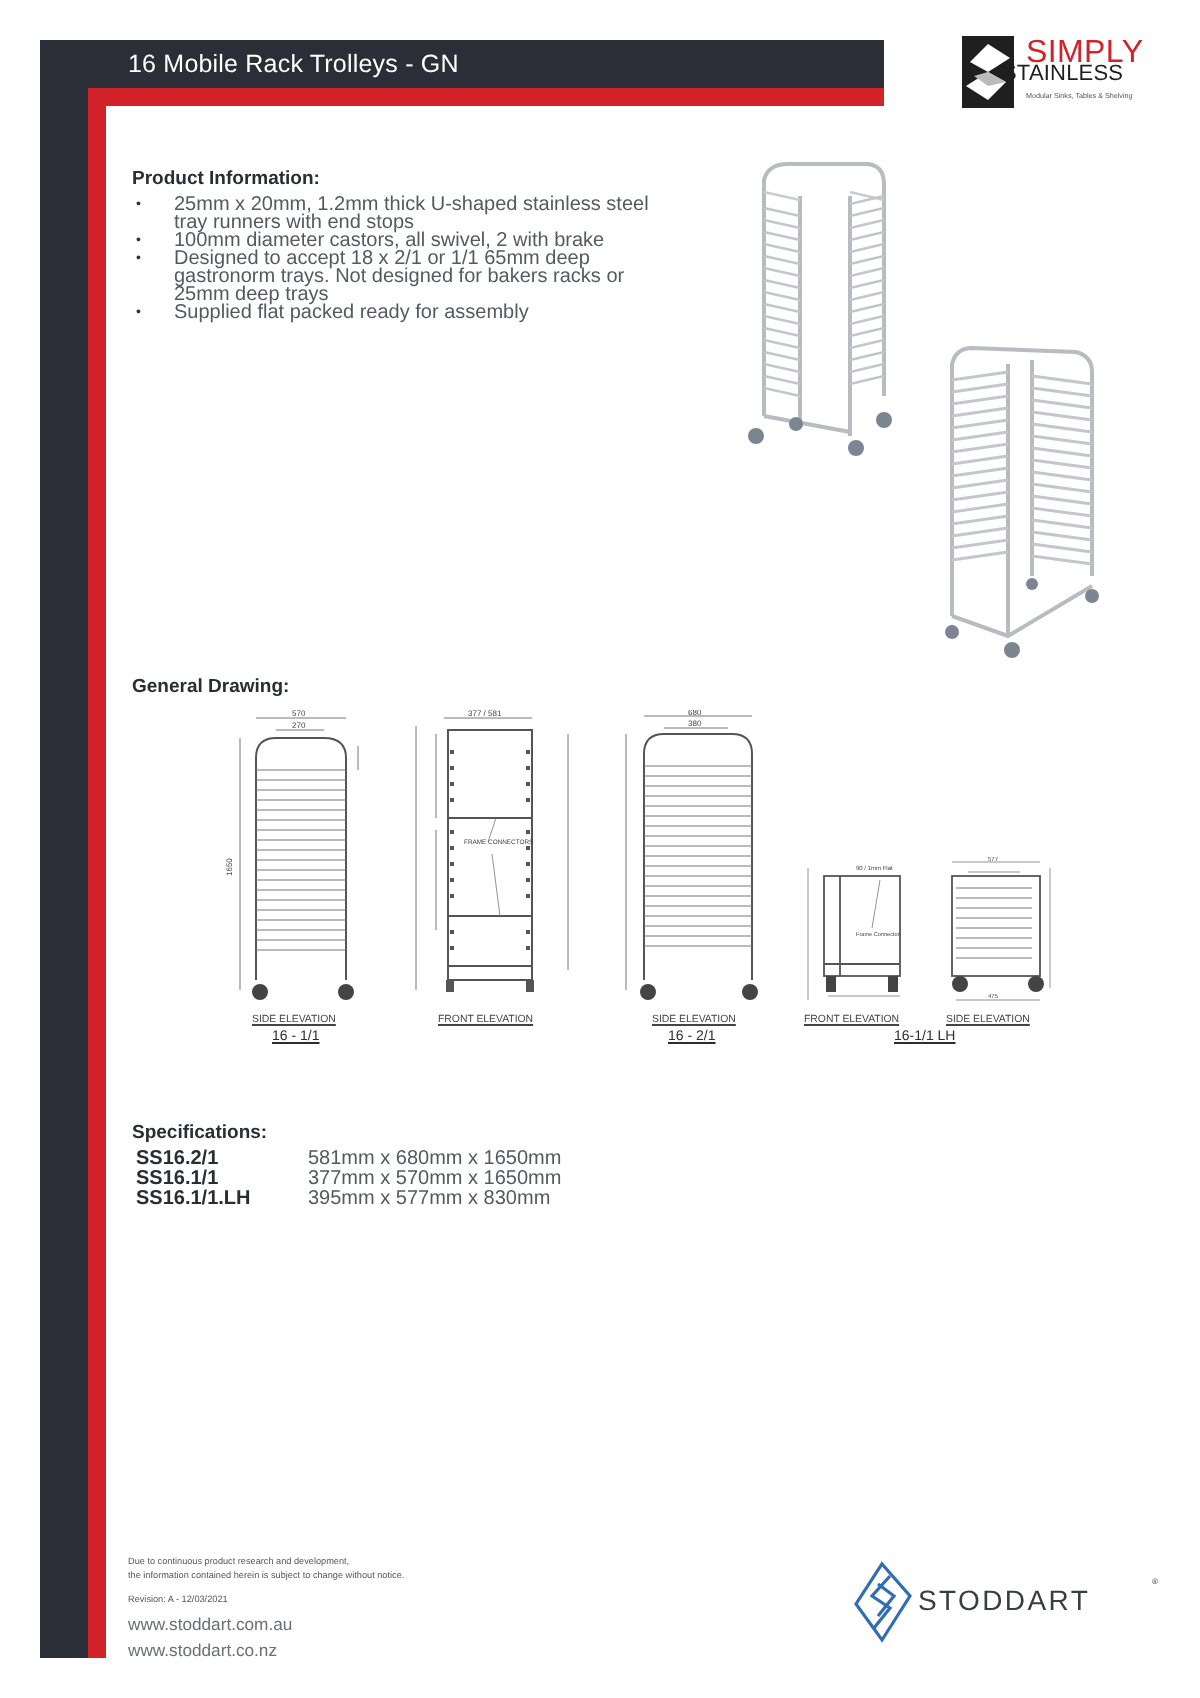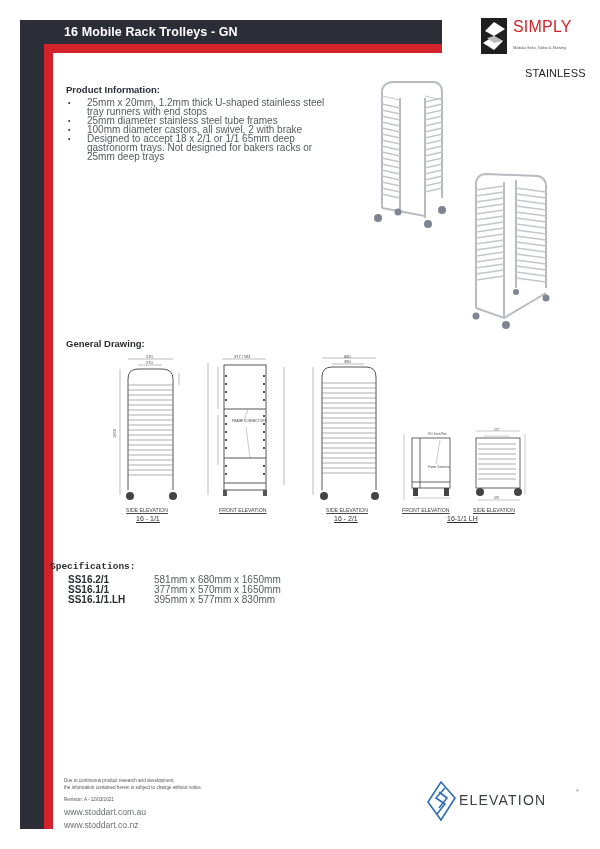--- a/index.html
+++ b/index.html
@@ -4,26 +4,26 @@
 <style>
   * { box-sizing: border-box; margin: 0; padding: 0; }
   html, body { width: 600px; height: 849px; background: #ffffff; overflow: hidden; }
   body { position: relative; font-family: "Liberation Sans", sans-serif; color: #2b2d35; }
 
   .bar-dark-top { position: absolute; left: 20px; top: 20px; width: 422px; height: 24px; background: #2b2e37; }
   .bar-dark-left { position: absolute; left: 20px; top: 20px; width: 24px; height: 809px; background: #2b2e37; }
   .bar-red-top { position: absolute; left: 44px; top: 44px; width: 398px; height: 9px; background: #d2232a; }
   .bar-red-left { position: absolute; left: 44px; top: 44px; width: 9px; height: 785px; background: #d2232a; }
 
-  .page-title { position: absolute; left: 64px; top: 25px; font-size: 12.5px; font-weight: bold; color: #ffffff; letter-spacing: 0.1px; }
+  .page-title { position: absolute; left: 64px; top: 25px; font-size: 12.5px; font-weight: normal; color: #ffffff; letter-spacing: 0.1px; }
 
   .brand { position: absolute; left: 481px; top: 18px; width: 110px; height: 42px; }
   .brand-mark { position: absolute; left: 0; top: 0; width: 26px; height: 36px; background: #1f1f1f; }
   .brand-simply { position: absolute; left: 32px; top: 0; font-size: 16px; color: #d2232a; letter-spacing: 0.2px; }
-  .brand-stainless { position: absolute; left: 44px; top: 13px; font-size: 11px; color: #1f1f1f; letter-spacing: 0.1px; margin-top: 36px; }
+  .brand-stainless { position: absolute; left: 20px; top: 13px; font-size: 11px; color: #1f1f1f; letter-spacing: 0.1px; }
   .brand-tag { position: absolute; left: 32px; top: 28px; font-size: 3.6px; color: #555; white-space: nowrap; }
 
   .section-h { position: absolute; font-size: 9.5px; font-weight: bold; color: #2b2d35; }
   .info-list { position: absolute; left: 68px; top: 98px; width: 270px; list-style: none; font-size: 10px; color: #555a60; line-height: 9px; }
   .info-list li { position: relative; padding-left: 19px; }
   .info-list li::before { content: "\2022"; position: absolute; left: 0; top: 0; color: #333; font-size: 7px; }
 
   .photo { position: absolute; }
 
   .drawing-label { position: absolute; font-size: 5.2px; color: #444; text-decoration: underline; white-space: nowrap; }
@@ -59,23 +59,23 @@
     <polygon points="13,18 22,23 13,25 6,20" fill="#bbbbbb"></polygon>
   </svg>
   <div class="brand-simply">SIMPLY</div>
   <div class="brand-stainless">STAINLESS</div>
   <div class="brand-tag">Modular Sinks, Tables &amp; Shelving</div>
 </div>
 
 <div class="section-h" style="left:66px; top:84px;">Product Information:</div>
 <ul class="info-list">
   <li>25mm x 20mm, 1.2mm thick U-shaped stainless steel tray runners with end stops</li>
-  <li>25mm diameter stainless steel tube frames</li>
   <li>100mm diameter castors, all swivel, 2 with brake</li>
   <li>Designed to accept 18 x 2/1 or 1/1 65mm deep gastronorm trays. Not designed for bakers racks or 25mm deep trays</li>
+  <li>Supplied flat packed ready for assembly</li>
 </ul>
 
 <svg class="photo" style="left:370px; top:78px;" width="80" height="150" viewBox="0 0 80 150">
   <g stroke="#b8bcc2" fill="none" stroke-width="2">
     <path d="M12,130 L12,12 Q14,4 24,4 L64,4 Q72,5 72,14 L72,120"></path>
     <path d="M30,132 L30,20"></path>
     <path d="M55,140 L55,20"></path>
     <path d="M12,130 L55,138"></path>
   </g>
   <g stroke="#c8cbd0" stroke-width="1.2">
@@ -360,21 +360,21 @@
       <circle cx="48" cy="64" r="4"></circle>
     </g>
   <g font-family="Liberation Sans, sans-serif" font-size="3" fill="#444">
     <text x="24" y="2.5">577</text>
     <text x="24" y="71">475</text>
   </g>
 </svg>
 <div class="drawing-label" style="left:473px; top:507px;">SIDE ELEVATION</div>
 <div class="drawing-sub" style="left:447px; top:515px;">16-1/1 LH</div>
 
-<div class="section-h" style="left:50px; top:561px;font-family:Liberation Mono, monospace;">Specifications:</div>
+<div class="section-h" style="left:66px; top:561px;">Specifications:</div>
 <div class="specs">
   <div class="spec-row">
     <span class="spec-code">SS16.2/1</span>
     <span class="spec-dims">581mm x 680mm x 1650mm</span>
   </div>
   <div class="spec-row">
     <span class="spec-code">SS16.1/1</span>
     <span class="spec-dims">377mm x 570mm x 1650mm</span>
   </div>
   <div class="spec-row">
@@ -392,15 +392,15 @@
 <div class="web" style="top:820px;">www.stoddart.co.nz</div>
 
 <div class="stoddart">
   <svg style="position:absolute; left:2px; top:0;" width="34" height="42" viewBox="0 0 34 42">
     <g fill="none" stroke="#2f6db5" stroke-width="1.6">
       <polygon points="16,2 30,18 16,40 3,22"></polygon>
       <path d="M20,8 L11,18 L20,24 L12,34"></path>
       <path d="M14,12 L22,18 L14,28"></path>
     </g>
   </svg>
-  <div class="stoddart-word">ELEVATION</div>
+  <div class="stoddart-word">STODDART</div>
   <div class="stoddart-reg">®</div>
 </div>
 
 </body></html>

